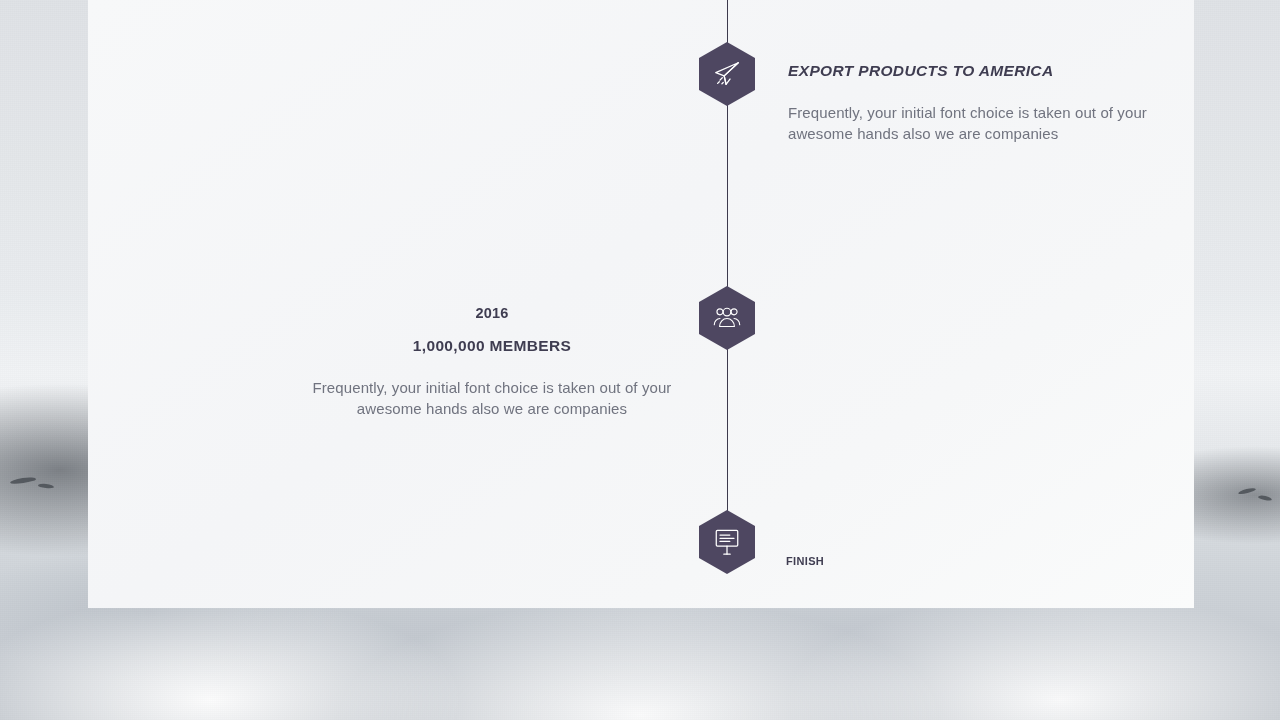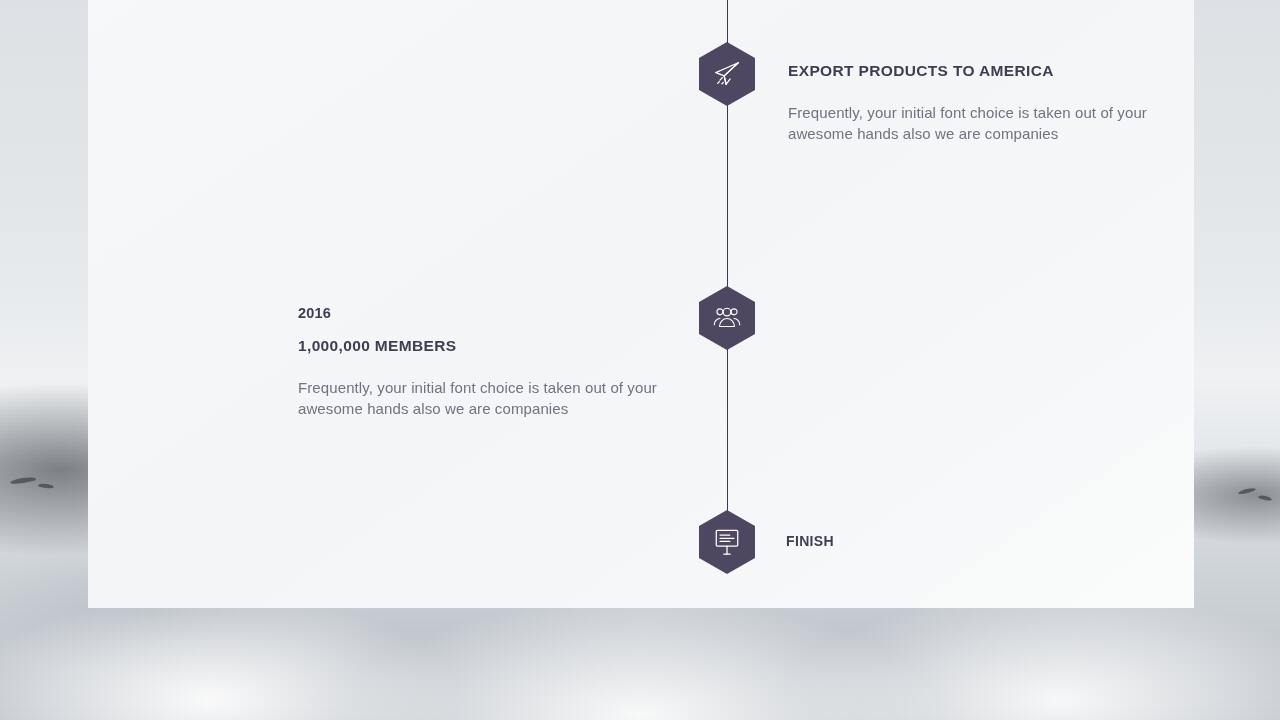--- a/index.html
+++ b/index.html
@@ -87,30 +87,30 @@
     color:#3f3d51;
   }
   .entry .body{
     font-size:15px; font-weight:400; line-height:21px;
     color:#70737f; letter-spacing:.1px;
   }
 
   
   #entry-2012{ left:700px; top:62px; width:360px; text-align:left; }
   #entry-2012 .year    { margin-bottom:16px; }
-  #entry-2012 .headline{ margin-bottom:22px; }
+  #entry-2012 .headline{ margin-bottom:22px;font-style:italic; }
 
   
-  #entry-2016{ left:210px; top:305px; width:360px; text-align:left; }
+  #entry-2016{ left:224px; top:305px; width:360px; text-align:center; }
   #entry-2016 .year    { margin-bottom:16px; }
   #entry-2016 .headline{ margin-bottom:22px; }
 
   
   #entry-finish{ left:698px; top:533px; }
-  #entry-finish .headline{ font-size:14px; }
+  #entry-finish .headline{ font-size:11px;margin-top:22px; }
 </style>
 </head>
 <body>
 
 <div id="bg-photo">
   <div id="bg-grain"></div>
   <div class="speck" style="left:10px;  top:478px; width:26px; height:5px; transform:rotate(-8deg);"></div>
   <div class="speck" style="left:38px;  top:484px; width:16px; height:4px; transform:rotate(6deg);"></div>
   <div class="speck" style="left:1238px;top:489px; width:18px; height:4px; transform:rotate(-14deg);"></div>
   <div class="speck" style="left:1258px;top:496px; width:14px; height:4px; transform:rotate(12deg);"></div>

